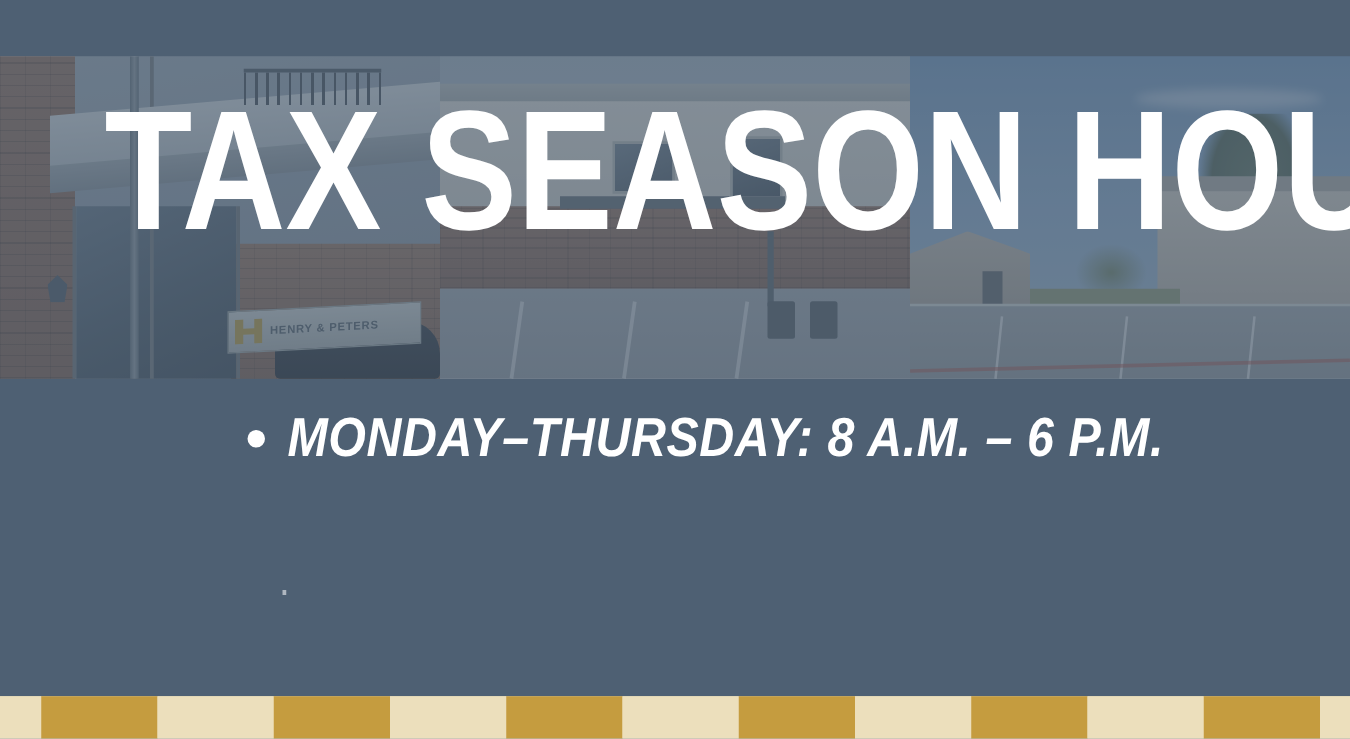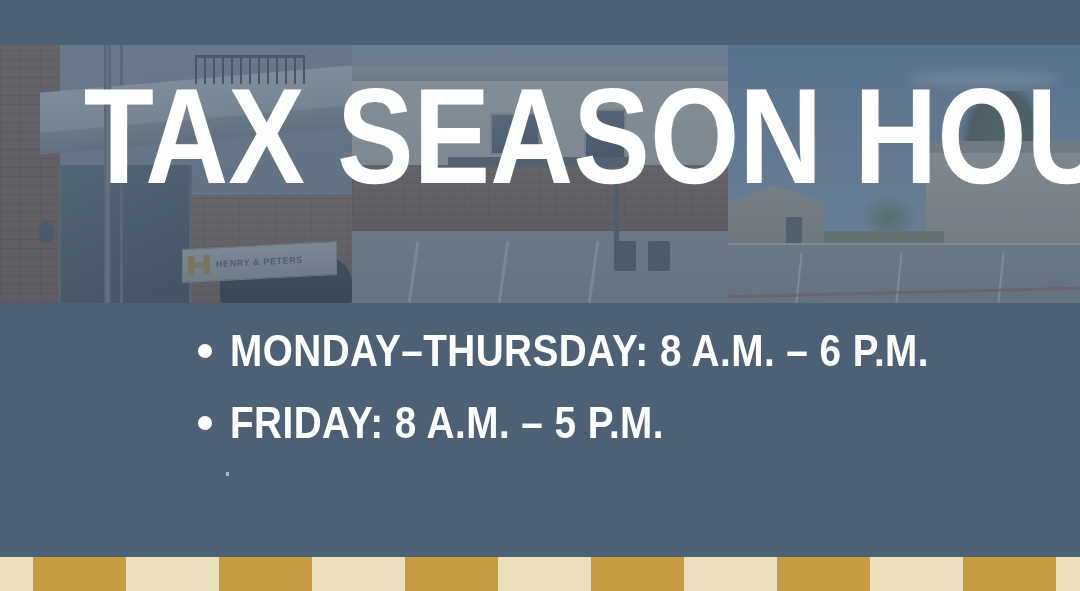--- a/index.html
+++ b/index.html
@@ -265,20 +265,21 @@
     width: 1080px;
     margin: 0;
     padding: 0;
     list-style: none;
   }
   .hours-item {
     display: flex;
     align-items: center;
     height: 72px;
     padding-left: 198px;
+    font-style: italic;
   }
   .hours-bullet {
     width: 14px; height: 14px;
     border-radius: 50%;
     background: #ffffff;
     flex: 0 0 auto;
     margin-right: 18px;
   }
   .hours-text {
     color: #ffffff;
@@ -373,24 +374,20 @@
 
   <div class="photo-tint"></div>
 
   <div class="headline">TAX SEASON HOURS</div>
 
   <ul class="hours">
     <li class="hours-item">
       <span class="hours-bullet"></span>
       <span class="hours-text">MONDAY–THURSDAY: 8 A.M. – 6 P.M.</span>
     </li>
-    <li class="hours-item">
-      <span class="hours-bullet"></span>
-      <span class="hours-text">FRIDAY: 8 A.M. – 5 P.M.</span>
-    </li>
   </ul>
 
   <div class="speck"></div>
 
   <div class="footer-strip">
       <div class="footer-cell" style="width: 33px; background: rgb(236, 223, 188);"></div>
       <div class="footer-cell" style="width: 93px; background: rgb(197, 156, 63);"></div>
       <div class="footer-cell" style="width: 93px; background: rgb(236, 223, 188);"></div>
       <div class="footer-cell" style="width: 93px; background: rgb(197, 156, 63);"></div>
       <div class="footer-cell" style="width: 93px; background: rgb(236, 223, 188);"></div>

